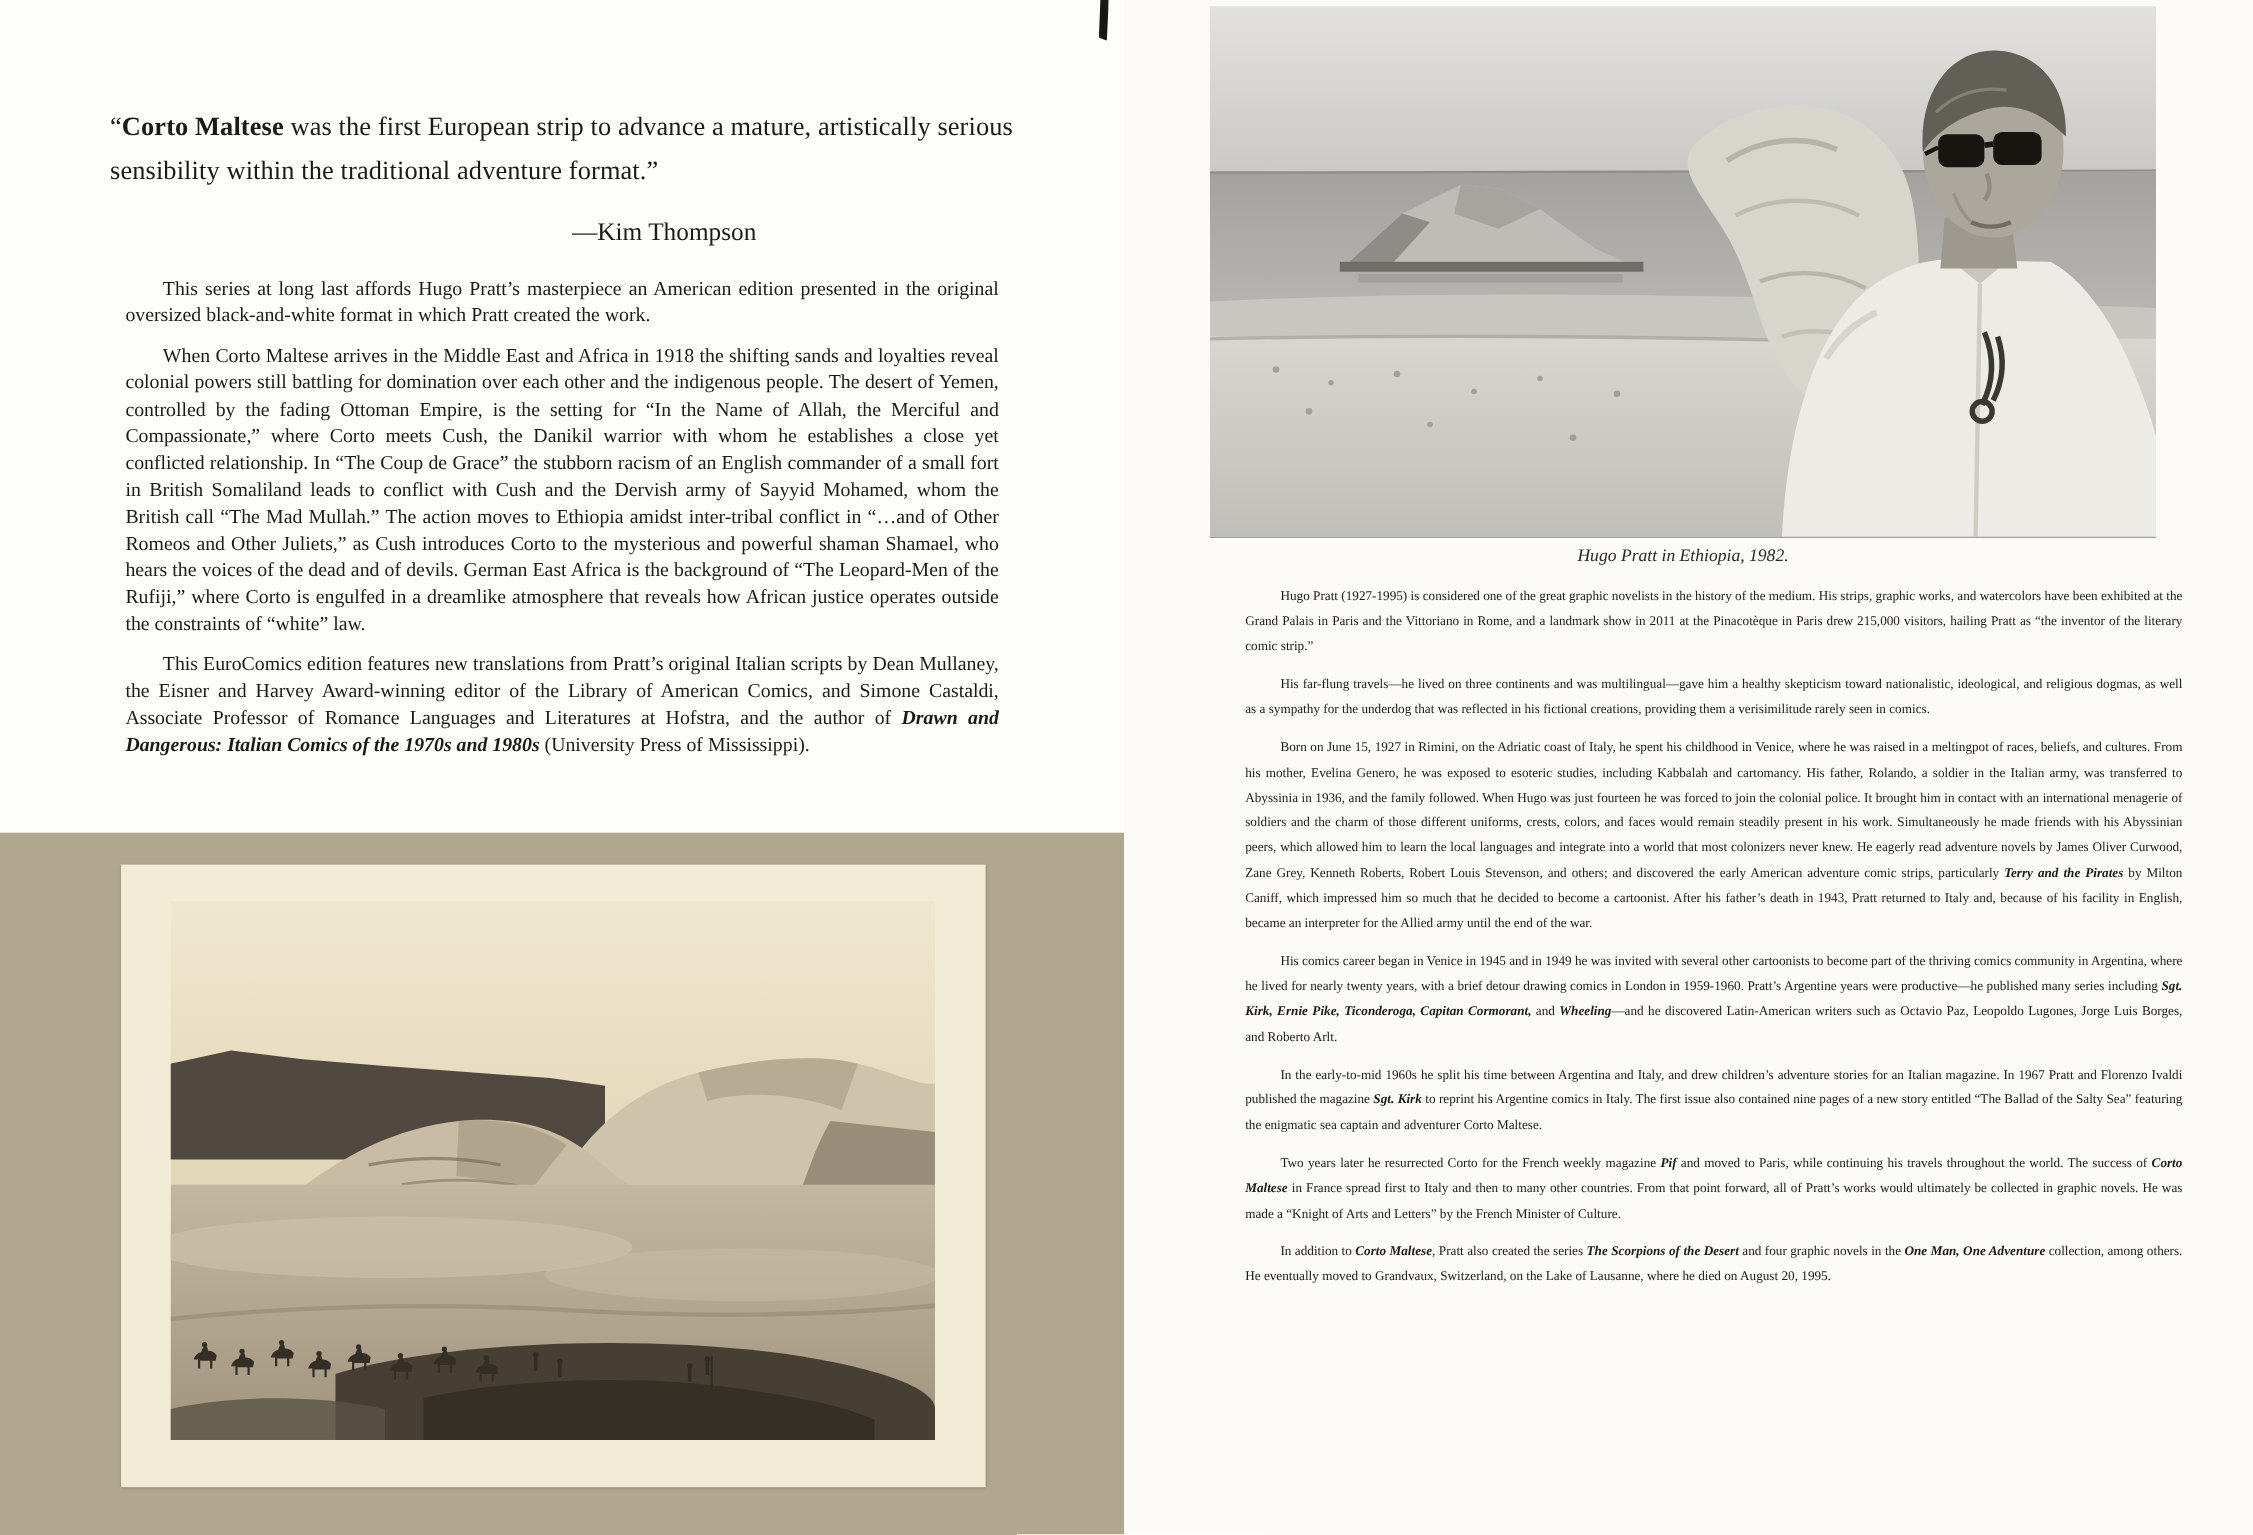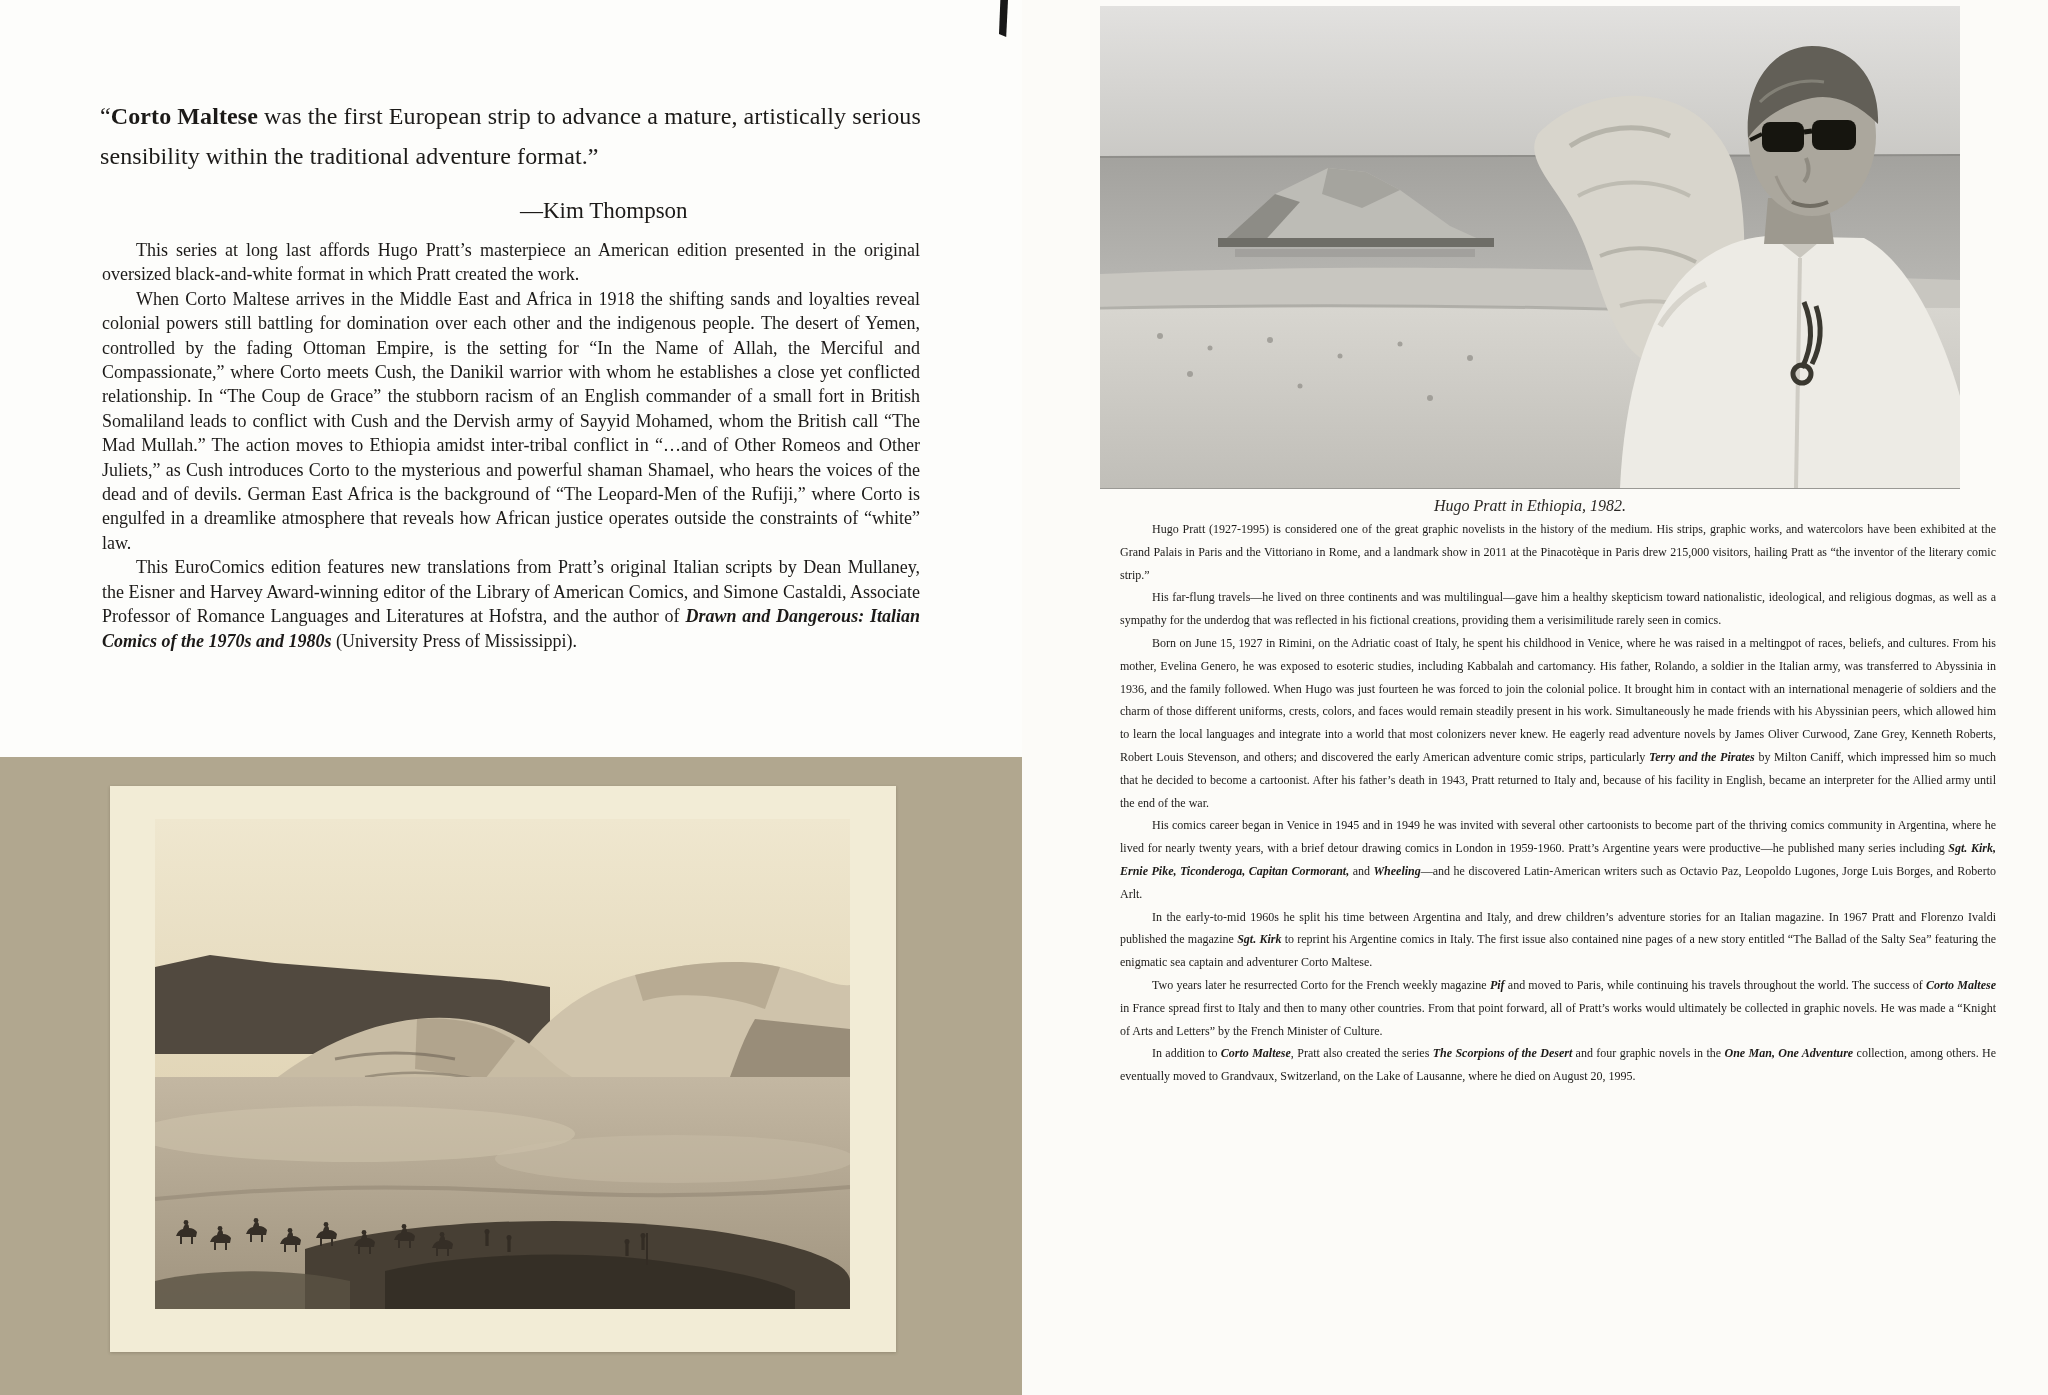--- a/index.html
+++ b/index.html
@@ -23,21 +23,21 @@
     font-size:24px;line-height:40px;letter-spacing:.1px;
   }
   .attribution{
     position:absolute;left:520px;top:198px;width:420px;
     font-size:23px;
   }
   .body-left{
     position:absolute;left:102px;top:238px;width:818px;
     font-size:18px;line-height:24.4px;text-align:justify;
   }
-  .body-left p, .body-right p{margin:0;text-indent:34px;}
+  .body-left p, .body-right p{margin:12px;text-indent:34px;}
   .caption{font-style:italic;text-align:center;color:#2a2724;}
   .caption-left{position:absolute;left:80px;top:716px;width:860px;font-size:16.5px;}
 
   .seg-b{font-weight:bold;}
   .seg-bi{font-weight:bold;font-style:italic;}
 
   
   .tan-panel{
     position:absolute;left:0;top:757px;width:1022px;height:638px;
     background:var(--tan-panel,#b1a78f);

